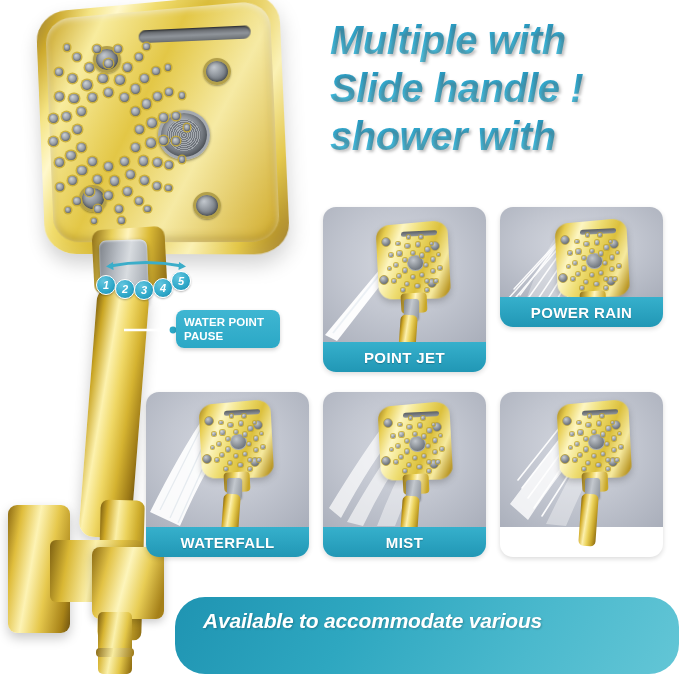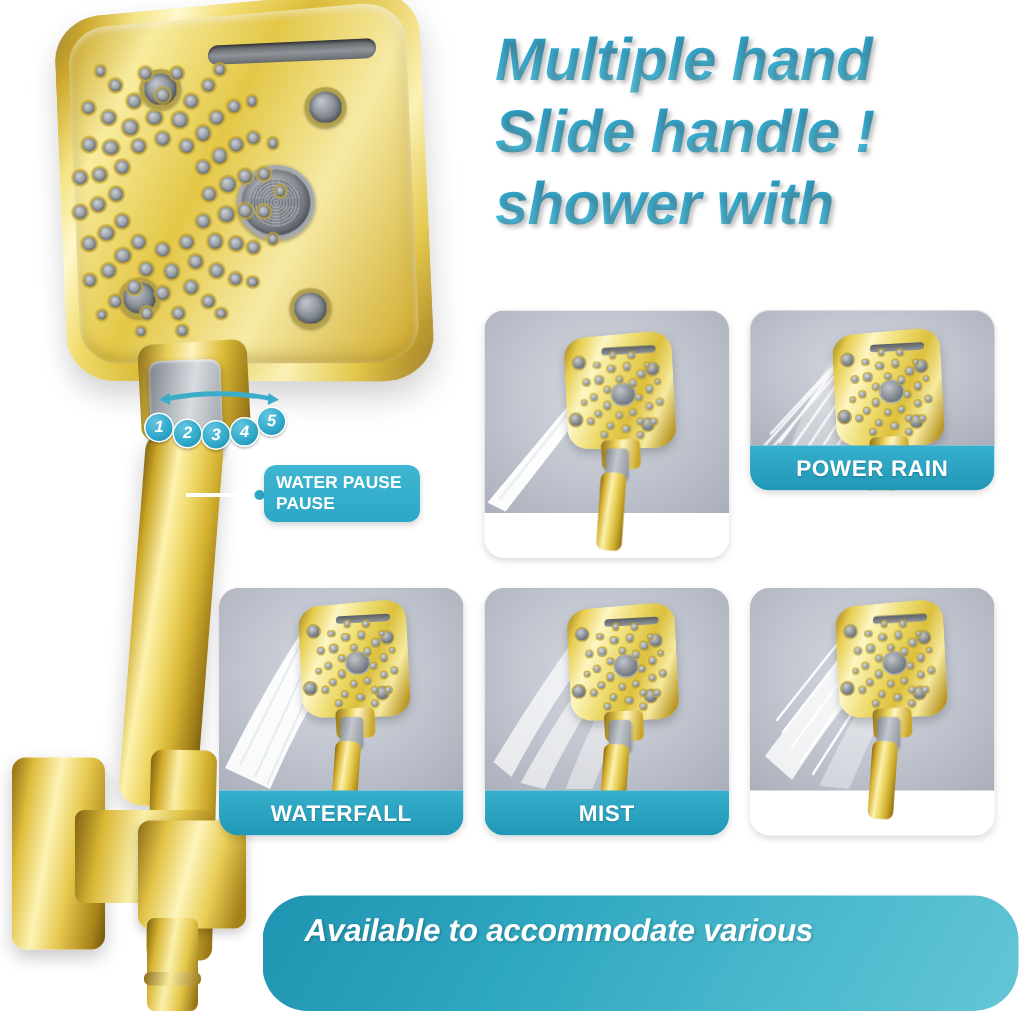--- a/index.html
+++ b/index.html
@@ -236,21 +236,21 @@
     line-height:26px; letter-spacing:-.2px;
     text-shadow: 1px 1px 2px rgba(0,0,0,.22);
   }
 </style>
 </head>
 <body>
 
 <div id="stage">
 
   <div class="headline">
-    <span class="ln">Multiple hand</span>
+    <span class="ln">Multiple with</span>
     <span class="ln">Slide handle !</span>
     <span class="ln">shower with</span>
   </div>
 
   <div class="product">
 
     <div class="head-wrap">
       <div class="head-body"></div>
       <div class="head-bevel"></div>
       <div class="head-slot"></div>
@@ -363,21 +363,21 @@
     <div class="num n4">4</div>
     <div class="num n5">5</div>
   </div>
 
   <svg class="ws-connector" viewBox="0 0 58 8">
     <line x1="2" y1="4" x2="48" y2="4" stroke="#ffffff" stroke-width="2.6"></line>
     <circle cx="51" cy="4" r="3.4" fill="#2ba8c6"></circle>
   </svg>
 
   <div class="ws-label">
-    <div>WATER PAUSE</div>
+    <div>WATER POINT</div>
     <div>PAUSE</div>
   </div>
 
   <div class="card c1">
     <div class="shot">
       <svg class="spray" style="left:0;top:0;width:163px;height:135px" viewBox="0 0 163 135">
         <path d="M62 56 L2 128 L14 134 L70 62 Z" fill="#ffffff" opacity="0.96"></path>
         <path d="M64 58 L10 126" stroke="#e8eef3" stroke-width="2" opacity=".8"></path>
       </svg>
       <div class="mini" style="left:52px;top:16px;width:110px;height:150px">
@@ -416,20 +416,21 @@
           <div class="mn" style="left: 12.6989px; top: 43.5527px; width: 3.6px; height: 3.6px;"></div>
           <div class="mn" style="left: 14.1197px; top: 30.0045px; width: 3.6px; height: 3.6px;"></div>
           <div class="mn" style="left: 21.0113px; top: 18.7461px; width: 3.6px; height: 3.6px;"></div>
           <div class="mn" style="left: 31.7947px; top: 12.3567px; width: 3.6px; height: 3.6px;"></div>
           <div class="mn" style="left: 43.9997px; top: 12.3001px; width: 3.6px; height: 3.6px;"></div>
           <div class="mn" style="left: 54.8302px; top: 18.5892px; width: 3.6px; height: 3.6px;"></div>
           <div class="mn" style="left: 61.8052px; top: 29.7832px; width: 3.6px; height: 3.6px;"></div>
           <div class="mn" style="left: 63.3266px; top: 43.3178px; width: 3.6px; height: 3.6px;"></div>
         </div>
     </div>
+    <div class="cap">POINT JET</div>
   </div>
 
   <div class="card c2">
     <div class="shot">
       <svg class="spray" style="left:0;top:0;width:163px;height:135px" viewBox="0 0 163 135">
         <g stroke="#ffffff" stroke-width="1.5" opacity=".92" stroke-linecap="round">
           <line x1="66" y1="26" x2="20" y2="88"></line>
             <line x1="70" y1="32" x2="22" y2="100"></line>
           <line x1="74" y1="38" x2="26" y2="110"></line>
             <line x1="78" y1="44" x2="30" y2="120"></line>

